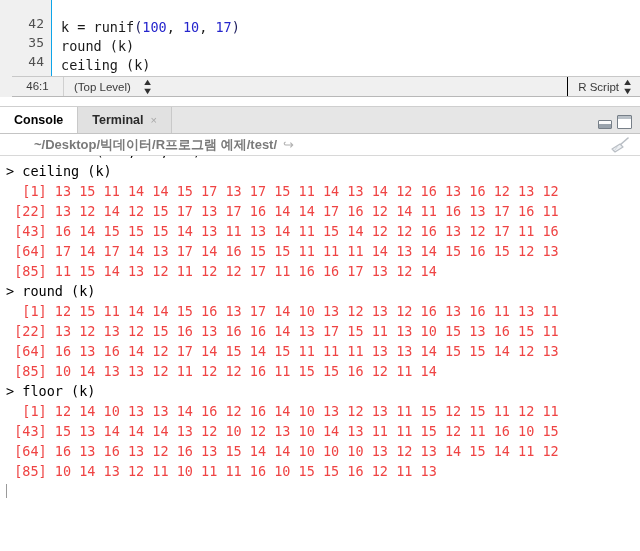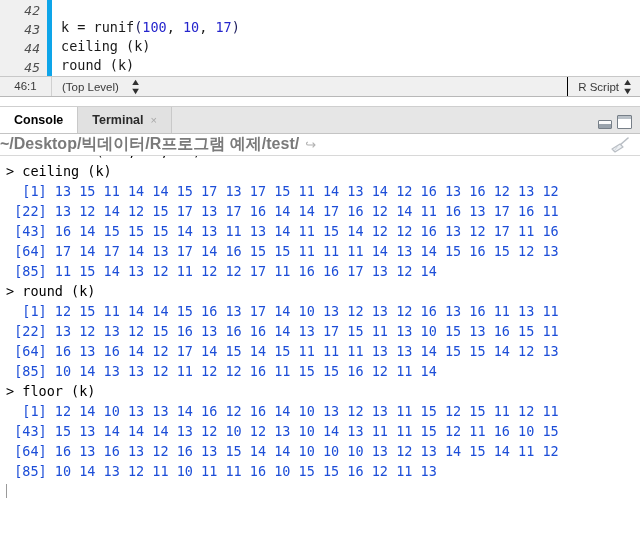--- a/index.html
+++ b/index.html
@@ -23,24 +23,23 @@
     overflow: hidden;
   }
   .editor-body {
     display: flex;
     height: 97px;
   }
   .gutter {
     width: 52px;
     flex: 0 0 52px;
     background: #f0f0f0;
-    border-right: 5px solid #0ea5e9;
-    box-sizing: border-box;
-    padding-top: 1px;
-    font-style: italic;
+    border-right: 1px solid #0ea5e9;
+    box-sizing: border-box;
+    padding-top: 14px;
   }
   .gutter-num {
     height: 19px;
     line-height: 19px;
     text-align: right;
     padding-right: 7px;
     font-family: "DejaVu Sans Mono", monospace;
     font-size: 13px;
     color: #505050;
     box-sizing: border-box;
@@ -67,21 +66,21 @@
     display: inline-block;
     width: 1px;
     height: 15px;
     background: #8a8a8a;
     vertical-align: -3px;
   }
 
   
   .editor-status {
     position: absolute;
-    left: 0;
+    left: 12px;
     right: 0;
     bottom: 0;
     height: 21px;
     background: #f0f0f0;
     border-top: 1px solid #c8c8c8;
     border-bottom: 1px solid #b8b8b8;
     display: flex;
     align-items: center;
     font-size: 11.5px;
     color: #3a3a3a;
@@ -205,24 +204,25 @@
     position: relative;
     height: 22px;
     background: #ffffff;
     border-bottom: 1px solid #d8d8d8;
     display: flex;
     align-items: center;
     box-sizing: border-box;
     overflow: hidden;
   }
   .path-text {
-    font-size: 16px;
+    font-size: 13px;
     font-weight: bold;
     color: #7a7a7a;
     white-space: nowrap;
+    margin-left: 34px;
   }
   .path-arrow {
     margin-left: 6px;
     color: #b2b2b2;
     font-size: 13px;
   }
   .broom {
     position: absolute;
     right: 9px;
     top: 2px;
@@ -246,21 +246,21 @@
   .clipped-row .con-line {
     position: absolute;
     bottom: 0;
     left: 0;
   }
   .con-line {
     height: 20px;
     line-height: 20px;
     font-family: "DejaVu Sans Mono", monospace;
     font-size: 13.5px;
-    color: #1d4ed8;
+    color: #ef4444;
     white-space: pre;
     padding-left: 4px;
   }
   .con-line.cmd {
     color: #000000;
   }
   .con-caret {
     display: inline-block;
     width: 1px;
     height: 14px;
@@ -269,30 +269,30 @@
   }
 </style>
 </head>
 <body>
 
 <div class="editor-pane">
   <div class="editor-body">
 
     <div class="gutter">
       <div class="gutter-num">42</div>
-      <div class="gutter-num">43</div>
+      <div class="gutter-num">35</div>
       <div class="gutter-num">44</div>
       <div class="gutter-num">45</div>
       <div class="gutter-num">46</div>
     </div>
 
     <div class="code-area">
       <div class="code-line"><span>k = runif</span><span class="tok-paren">(</span><span class="tok-num">100</span><span>, </span><span class="tok-num">10</span><span>, </span><span class="tok-num">17</span><span class="tok-paren">)</span></div>
+      <div class="code-line">round (k)</div>
       <div class="code-line">ceiling (k)</div>
-      <div class="code-line">round (k)</div>
       <div class="code-line">floor (k)</div>
       <div class="code-line"><span class="caret"></span></div>
     </div>
   </div>
 
   <div class="editor-status">
     <div class="status-pos">46:1</div>
     <div class="status-scope">
       <span>(Top Level)</span>
       <span class="updown">

